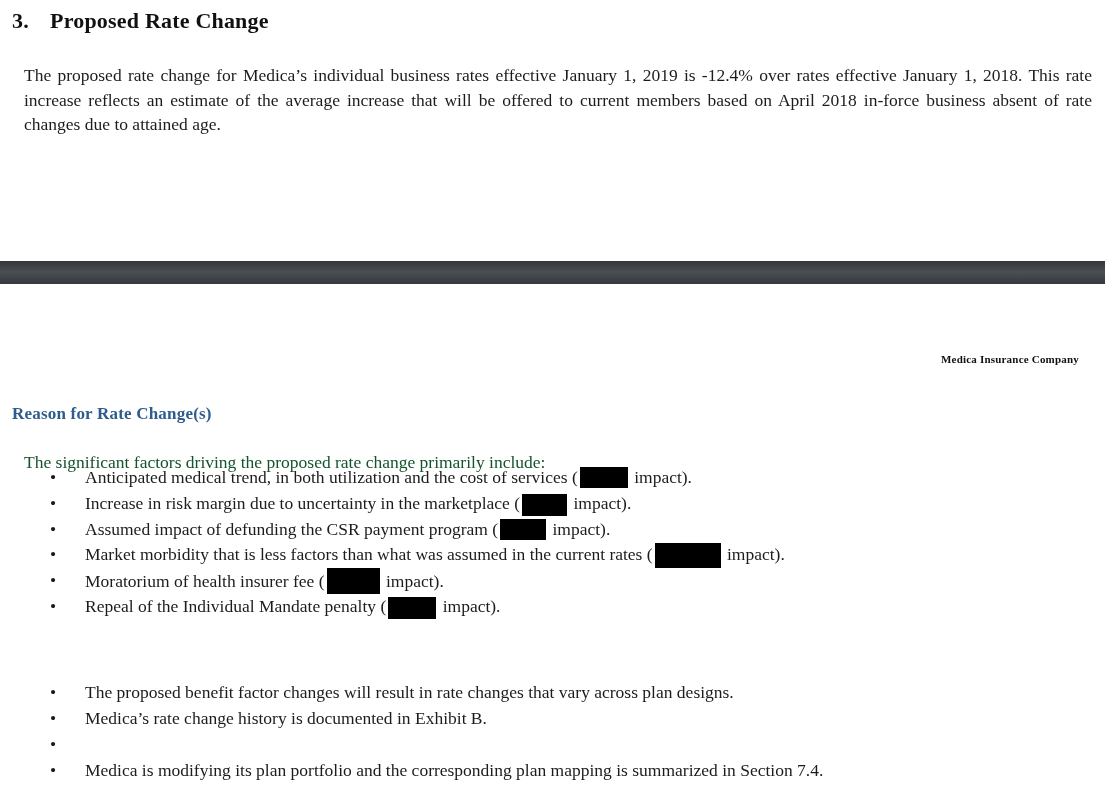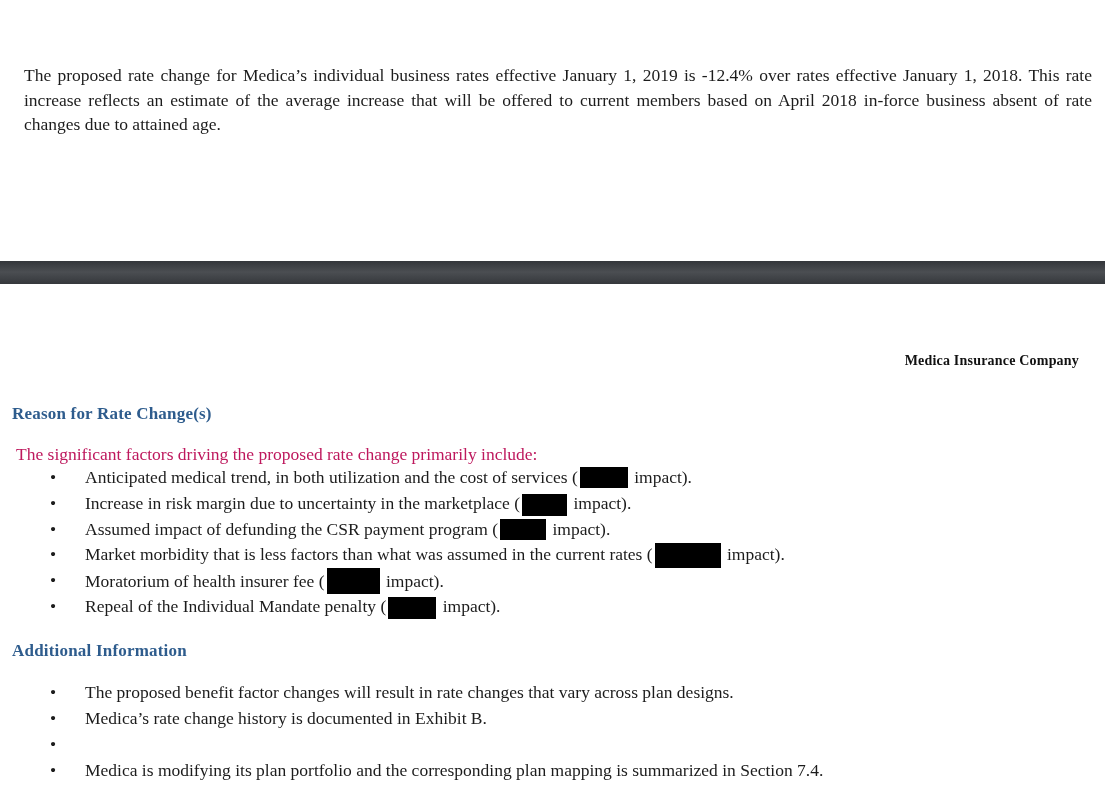--- a/index.html
+++ b/index.html
@@ -19,33 +19,33 @@
   .intro{
     position:absolute;top:51px;left:12px;width:1068px;margin:12px;
     font-size:17.5px;line-height:24.5px;text-align:justify;color:#1c1c1c;
   }
   .page-separator{
     position:absolute;top:261px;left:0;width:1105px;height:23px;
     background:linear-gradient(180deg,#33363a 0%,#4b4e52 48%,#35383c 100%);
   }
   .company-header{
     position:absolute;top:353px;right:26px;margin:0;
-    font-size:14px;font-weight:bold;color:#111111;
+    font-size:11px;font-weight:bold;color:#111111;
     letter-spacing:0.2px;
   }
   .blue-heading{
     position:absolute;left:12px;margin:0;
     font-size:17px;font-weight:bold;color:#2e5c8d;
     letter-spacing:0.2px;
   }
   #reason-heading{top:404px;}
   #additional-heading{top:641px;}
   .lead{
-    position:absolute;top:440px;left:12px;margin:4px;
-    font-size:17.5px;color:#be185d;
+    position:absolute;top:440px;left:12px;margin:12px;
+    font-size:17.5px;color:#14532d;
   }
   ul.doc-list{
     position:absolute;left:0;margin:0;padding:0;
     list-style:none;width:1105px;
   }
   #reason-list{top:465px;}
   #additional-list{top:679px;}
   ul.doc-list li{
     position:relative;padding-left:85px;
     font-size:17.5px;line-height:25.8px;height:25.8px;
@@ -59,41 +59,43 @@
   .redaction{
     display:inline-block;background:#000000;
     margin:0 2px 0 2px;
   }
 </style>
 </head>
 <body>
 
 <div class="page">
 
+  <h1 class="section-h1">
+    <span class="section-number">3.</span><span>Proposed Rate Change</span>
+  </h1>
 
   <p class="intro">The proposed rate change for Medica’s individual business rates effective January 1, 2019 is -12.4% over rates effective January 1, 2018. This rate increase reflects an estimate of the average increase that will be offered to current members based on April 2018 in-force business absent of rate changes due to attained age.</p>
 
   <div class="page-separator"></div>
 
   <div class="company-header">Medica Insurance Company</div>
 
   <h2 class="blue-heading" id="reason-heading" style="color: rgb(46, 92, 141);">Reason for Rate Change(s)</h2>
 
   <p class="lead">The significant factors driving the proposed rate change primarily include:</p>
 
   <ul class="doc-list" id="reason-list">
       <li><span class="marker">•</span><span>Anticipated medical trend, in both utilization and the cost of services (</span><span class="redaction" style="width: 48px; height: 21px; vertical-align: -5px; background: rgb(0, 0, 0);"></span><span> impact).</span></li>
       <li><span class="marker">•</span><span>Increase in risk margin due to uncertainty in the marketplace (</span><span class="redaction" style="width: 45px; height: 22px; vertical-align: -7px; background: rgb(0, 0, 0);"></span><span> impact).</span></li>
       <li><span class="marker">•</span><span>Assumed impact of defunding the CSR payment program (</span><span class="redaction" style="width: 46px; height: 21px; vertical-align: -5px; background: rgb(0, 0, 0);"></span><span> impact).</span></li>
       <li><span class="marker">•</span><span>Market morbidity that is less factors than what was assumed in the current rates (</span><span class="redaction" style="width: 66px; height: 25px; vertical-align: -8px; background: rgb(0, 0, 0);"></span><span> impact).</span></li>
       <li><span class="marker">•</span><span>Moratorium of health insurer fee (</span><span class="redaction" style="width: 53px; height: 26px; vertical-align: -7px; background: rgb(0, 0, 0);"></span><span> impact).</span></li>
       <li><span class="marker">•</span><span>Repeal of the Individual Mandate penalty (</span><span class="redaction" style="width: 48px; height: 22px; vertical-align: -7px; background: rgb(0, 0, 0);"></span><span> impact).</span></li>
     </ul>
 
-  <h2 class="blue-heading" id="additional-heading" style="color: rgb(46, 92, 141);">Additional Information</h2>
 
   <ul class="doc-list" id="additional-list">
       <li><span class="marker">•</span><span>The proposed benefit factor changes will result in rate changes that vary across plan designs.</span></li>
       <li><span class="marker">•</span><span>Medica’s rate change history is documented in Exhibit B.</span></li>
       <li><span class="marker">•</span></li>
       <li><span class="marker">•</span><span>Medica is modifying its plan portfolio and the corresponding plan mapping is summarized in Section 7.4.</span></li>
     </ul>
 
 </div>
 

